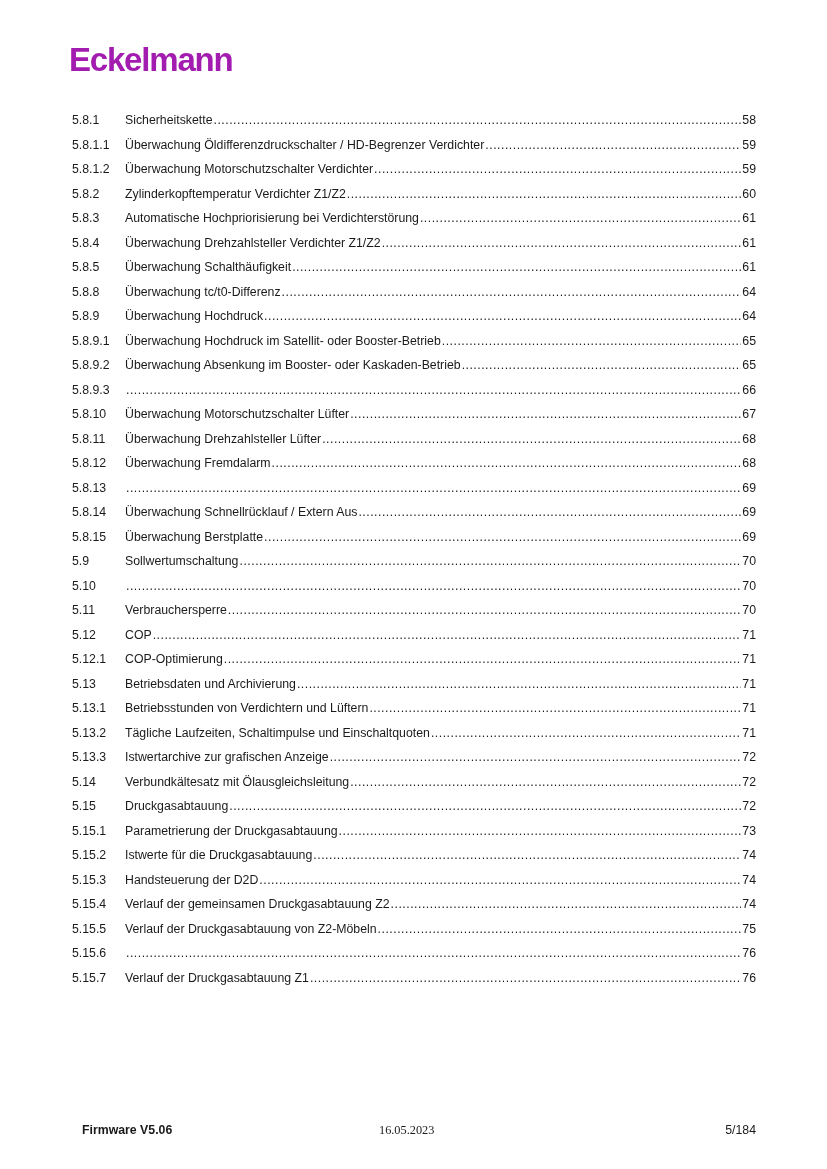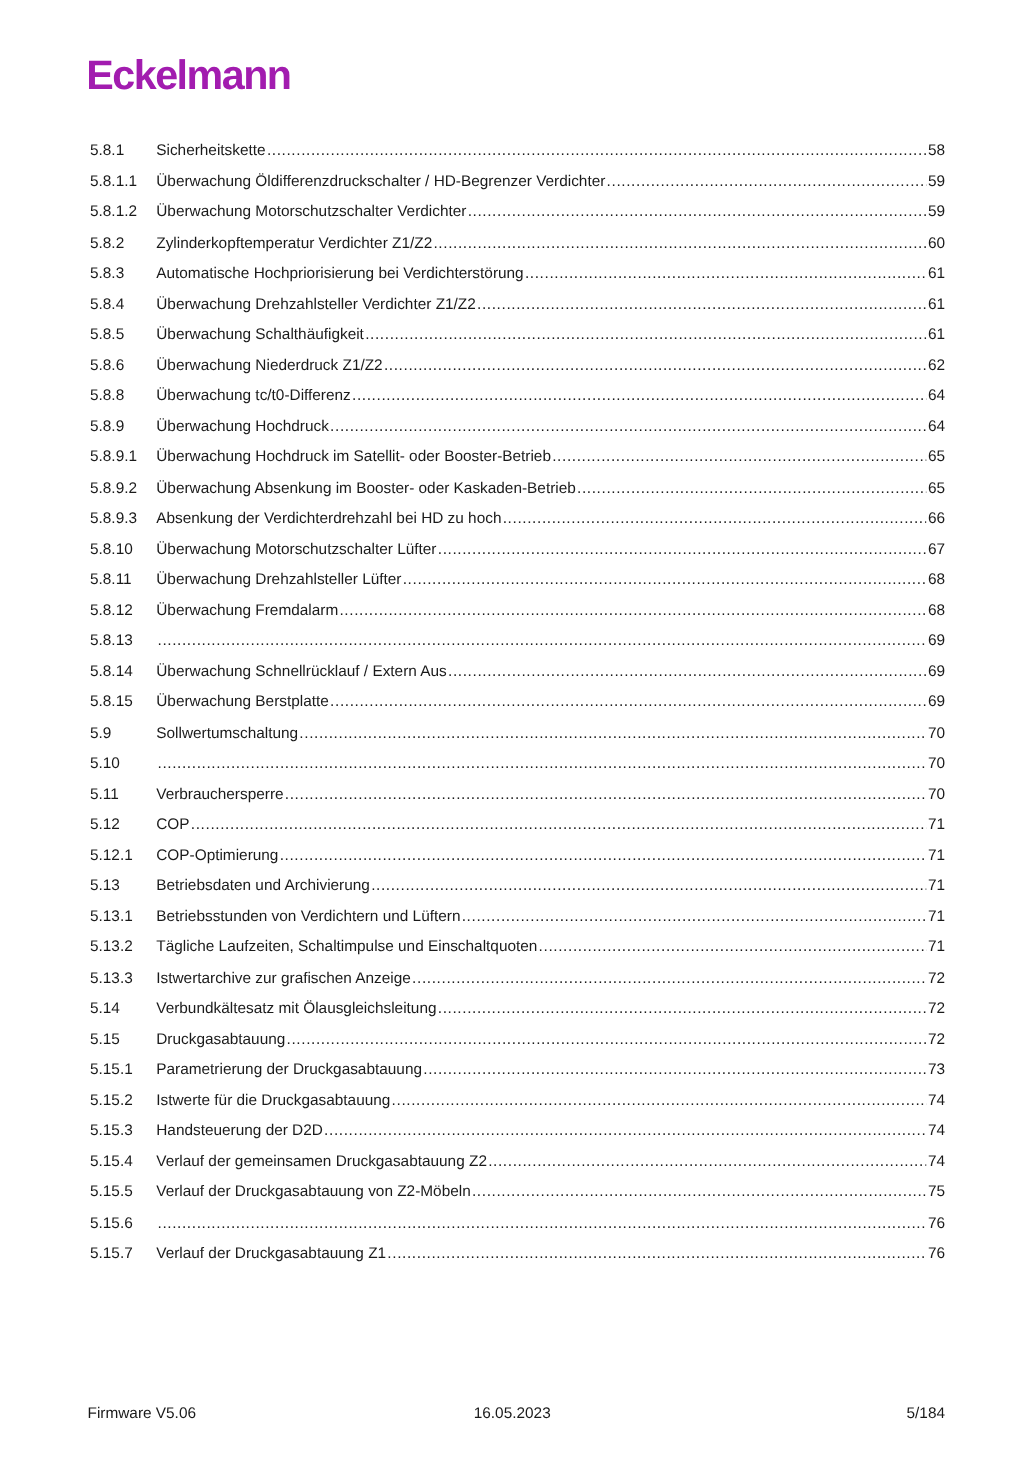--- a/index.html
+++ b/index.html
@@ -9,22 +9,22 @@
           color: #a21caf; letter-spacing: -1.2px; line-height: 1; }
   .toc { position: absolute; left: 72px; top: 108px; width: 684px; }
   .row { display: flex; align-items: center; height: 24.5px; line-height: 20px; font-size: 12.3px; }
   .row .num { width: 53px; flex: 0 0 53px; white-space: nowrap; }
   .row .title { white-space: nowrap; flex: 0 0 auto; }
   .row .dots { flex: 1 1 auto; overflow: hidden; white-space: nowrap; color: #1a1a1a; margin: 0 1px; }
   .row .dots::before { content: "..................................................................................................................................................................................................................................................................................................................."; letter-spacing: 0.5px; }
   .row .page { flex: 0 0 auto; text-align: right; }
   .row.bold { font-weight: normal; }
   .footer { position: absolute; top: 1123px; left: 70px; width: 686px; font-size: 12.3px; }
-  .footer .left { position: absolute; left: 0; }
-  .footer .center { position: absolute; left: 309px; }
+  .footer .left { position: absolute; left: 12px; font-weight: bold; }
+  .footer .center { position: absolute; left: 309px; font-family: Liberation Serif, serif; }
   .footer .right { position: absolute; right: 0; }
 </style>
 </head>
 <body>
 
 <div class="logo">Eckelmann</div>
 
 <div class="toc" id="toc">
     <div class="row">
       <span class="num">5.8.1</span>
@@ -62,26 +62,20 @@
       <span class="dots"></span>
       <span class="page">61</span>
     </div>
     <div class="row">
       <span class="num">5.8.5</span>
       <span class="title">Überwachung Schalthäufigkeit</span>
       <span class="dots"></span>
       <span class="page">61</span>
     </div>
     <div class="row">
-      <span class="num">5.8.6</span>
-      <span class="title">Überwachung Niederdruck Z1/Z2</span>
-      <span class="dots"></span>
-      <span class="page">62</span>
-    </div>
-    <div class="row">
       <span class="num">5.8.8</span>
       <span class="title">Überwachung tc/t0-Differenz</span>
       <span class="dots"></span>
       <span class="page">64</span>
     </div>
     <div class="row">
       <span class="num">5.8.9</span>
       <span class="title">Überwachung Hochdruck</span>
       <span class="dots"></span>
       <span class="page">64</span>
@@ -93,21 +87,20 @@
       <span class="page">65</span>
     </div>
     <div class="row">
       <span class="num">5.8.9.2</span>
       <span class="title">Überwachung Absenkung im Booster- oder Kaskaden-Betrieb</span>
       <span class="dots"></span>
       <span class="page">65</span>
     </div>
     <div class="row">
       <span class="num">5.8.9.3</span>
-      <span class="title">Absenkung der Verdichterdrehzahl bei HD zu hoch</span>
       <span class="dots"></span>
       <span class="page">66</span>
     </div>
     <div class="row">
       <span class="num">5.8.10</span>
       <span class="title">Überwachung Motorschutzschalter Lüfter</span>
       <span class="dots"></span>
       <span class="page">67</span>
     </div>
     <div class="row">

